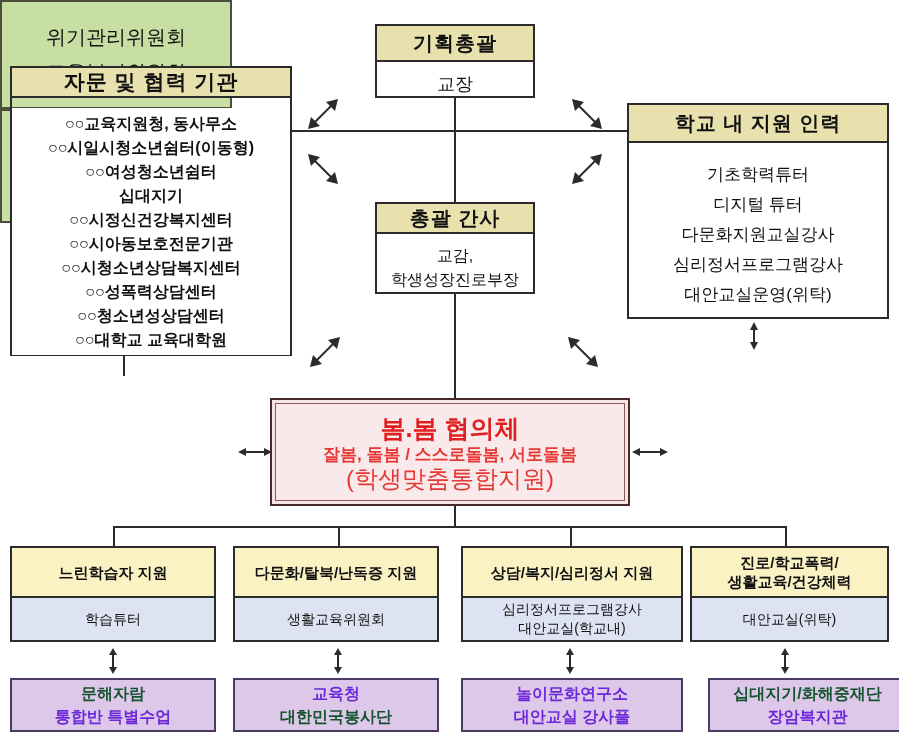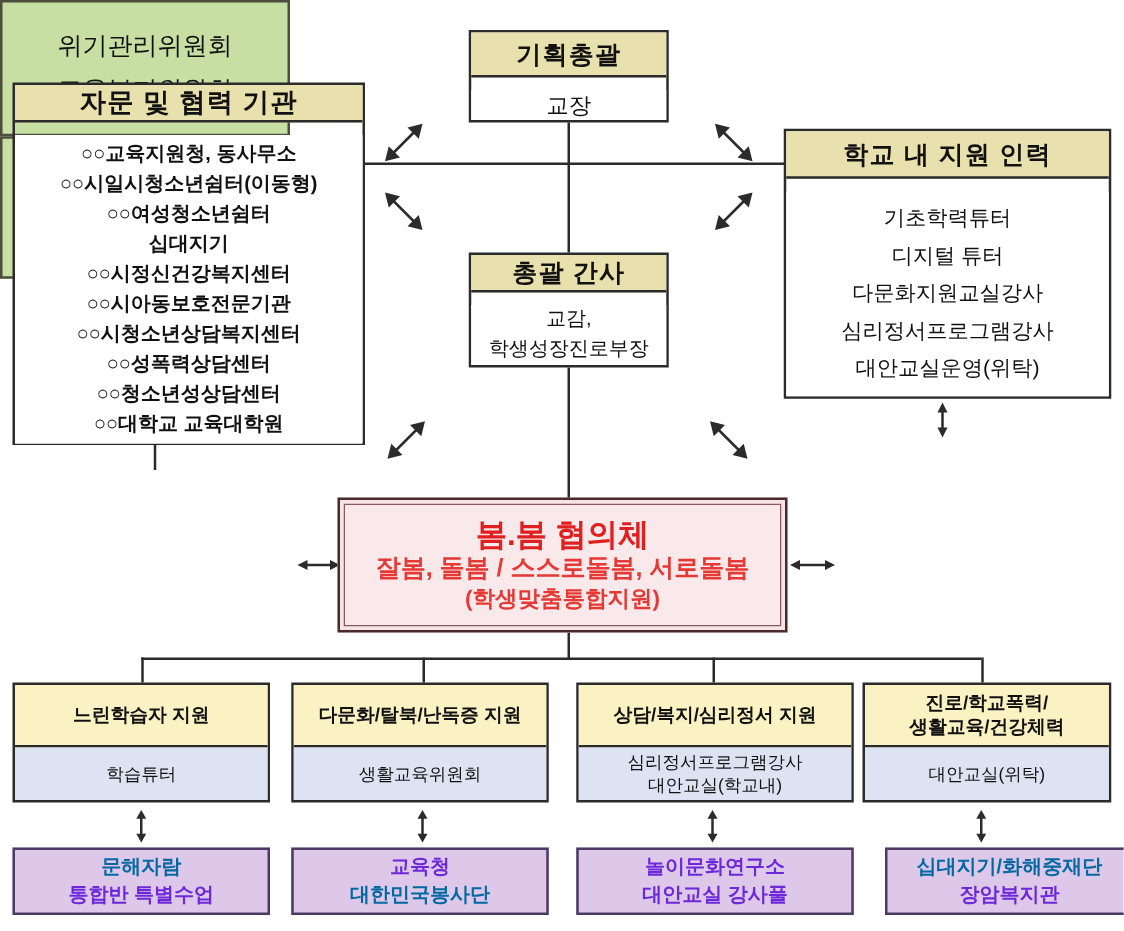--- a/index.html
+++ b/index.html
@@ -100,22 +100,22 @@
     width: 100%; height: 100%;
     box-sizing: border-box;
     border: 1px solid #8a5a5a;
     background: #fae9ea;
     display: flex;
     flex-direction: column;
     align-items: center;
     justify-content: center;
   }
   #central .t1 { color: #e02020; font-size: 25px; font-weight: bold; line-height: 30px; }
-  #central .t2 { color: #e53935; font-size: 20px; font-weight: bold; line-height: 24px; }
-  #central .t3 { color: #e53935; font-size: 18px; font-weight: bold; line-height: 24px; }
+  #central .t2 { color: #e53935; font-size: 17px; font-weight: bold; line-height: 24px; }
+  #central .t3 { color: #e53935; font-size: 24px; font-weight: normal; line-height: 24px; }
 
   
   .supp { position: absolute; box-sizing: border-box; border: 2px solid #2b2b2b; }
   .supp .top {
     background: #fbf2c4;
     border-bottom: 2px solid #2b2b2b;
     color: #111111;
     font-weight: bold;
     display: flex; flex-direction: column;
     align-items: center; justify-content: center;
@@ -137,21 +137,21 @@
   .partner {
     position: absolute;
     box-sizing: border-box;
     border: 2px solid #4b3a63;
     background: #ddc8ea;
     display: flex; flex-direction: column;
     align-items: center; justify-content: center;
     height: 54px;
   }
   .partner .line { font-size: 16px; font-weight: bold; line-height: 23px; }
-  .partner .blue { color: #0369a1; }
+  .partner .blue { color: #14532d; }
   .partner .dark { color: #6d28d9; }
 
   
   .ln { position: absolute; background: #2b2b2b; }
   .hline { height: 2px; }
   .vline { width: 2px; }
   svg.arrow { position: absolute; overflow: visible; }
 </style>
 </head>
 <body>

